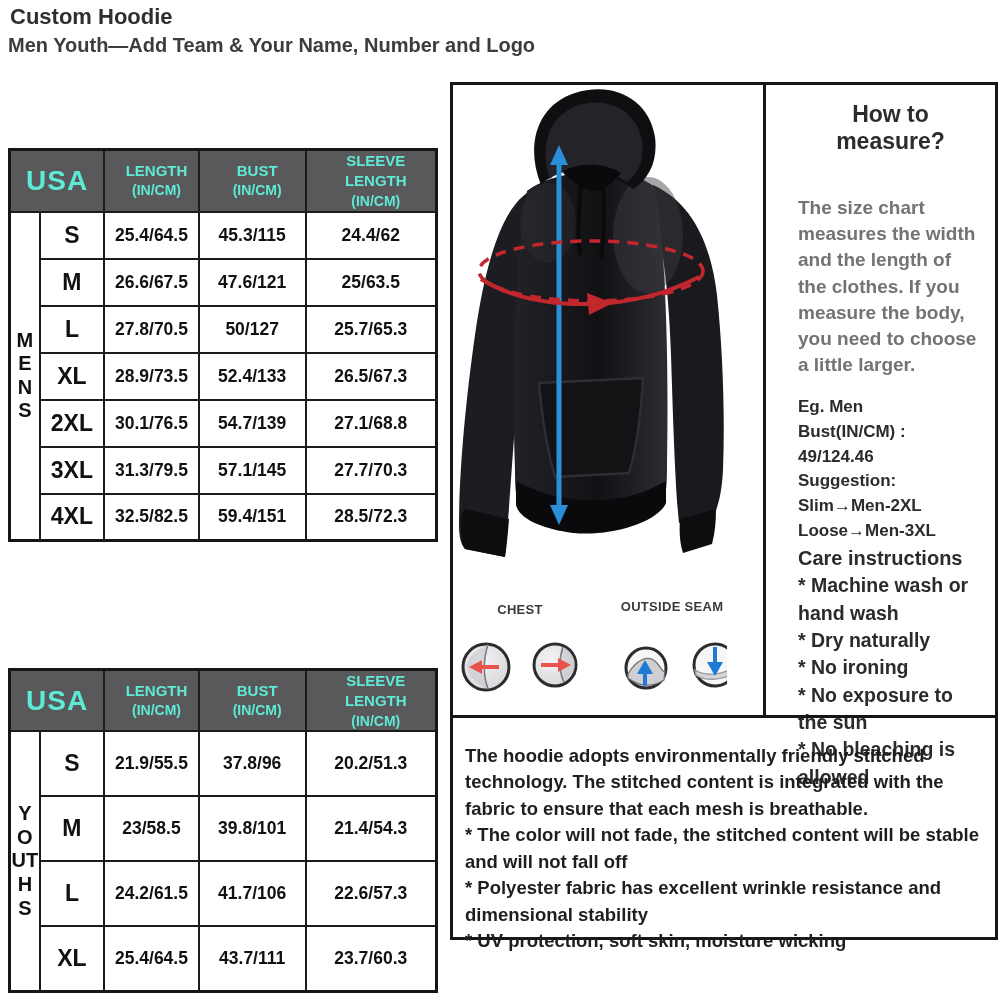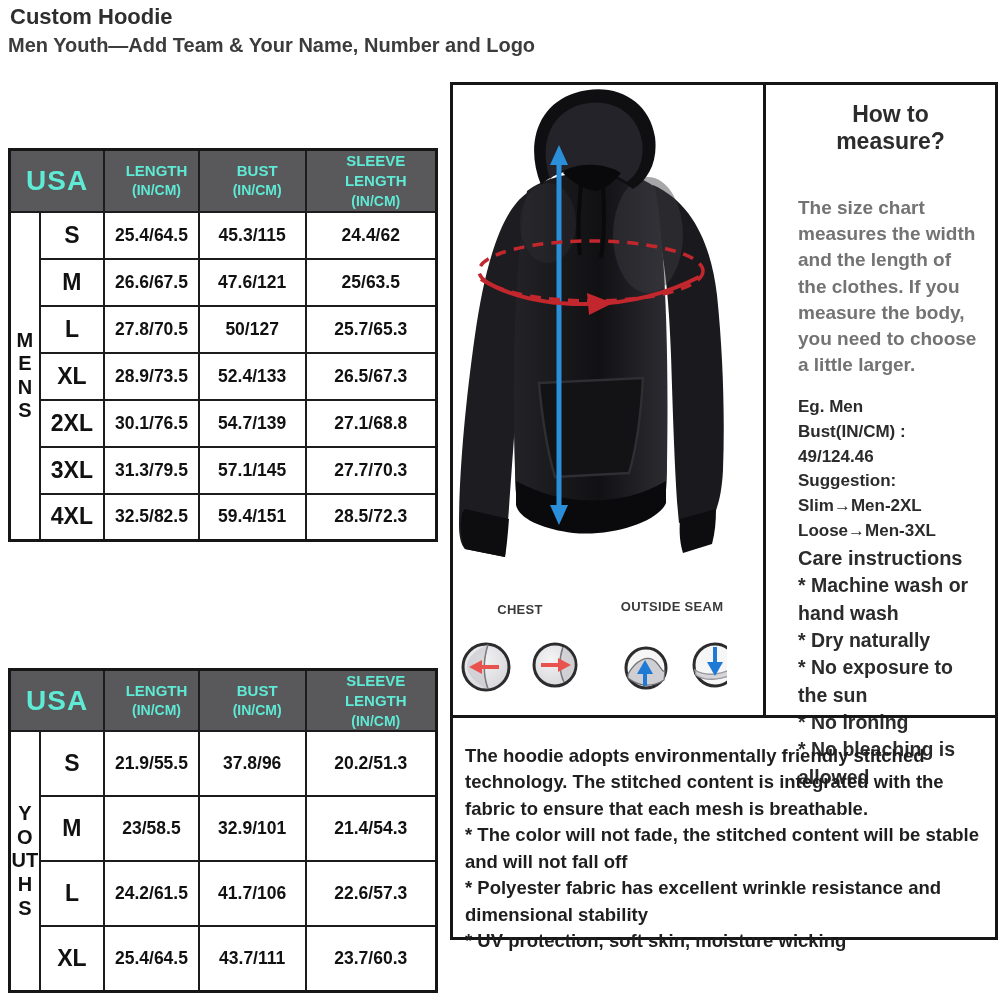--- a/index.html
+++ b/index.html
@@ -170,21 +170,21 @@
     <tr>
       <td class="group-cell" rowspan="4">YOUTHS</td>
       <td class="size-cell">S</td>
       <td class="val-cell">21.9/55.5</td>
       <td class="val-cell">37.8/96</td>
       <td class="val-cell">20.2/51.3</td>
     </tr>
     <tr>
       <td class="size-cell">M</td>
       <td class="val-cell">23/58.5</td>
-      <td class="val-cell">32.9/101</td>
+      <td class="val-cell">39.8/101</td>
       <td class="val-cell">21.4/54.3</td>
     </tr>
     <tr>
       <td class="size-cell">L</td>
       <td class="val-cell">24.2/61.5</td>
       <td class="val-cell">41.7/106</td>
       <td class="val-cell">22.6/57.3</td>
     </tr>
     <tr>
       <td class="size-cell">XL</td>
@@ -292,22 +292,22 @@
         <div>Eg. Men</div>
         <div>Bust(IN/CM) : 49/124.46</div>
         <div>Suggestion:</div>
         <div>Slim→Men-2XL</div>
         <div>Loose→Men-3XL</div>
       </div>
       <div class="care-block">
         <div class="care-heading">Care instructions</div>
         <div class="care-item">* Machine wash or hand wash</div>
         <div class="care-item">* Dry naturally</div>
+        <div class="care-item">* No ironing</div>
         <div class="care-item">* No exposure to the sun</div>
-        <div class="care-item">* No ironing</div>
         <div class="care-item">* No bleaching is allowed</div>
       </div>
     </div>
   </div>
 
   <div class="desc-box">
     <p class="desc-line">The hoodie adopts environmentally friendly stitched technology. The stitched content is integrated with the fabric to ensure that each mesh is breathable.</p>
     <p class="desc-line">* The color will not fade, the stitched content will be stable and will not fall off</p>
     <p class="desc-line">* Polyester fabric has excellent wrinkle resistance and dimensional stability</p>
     <p class="desc-line">* UV protection, soft skin, moisture wicking</p>

